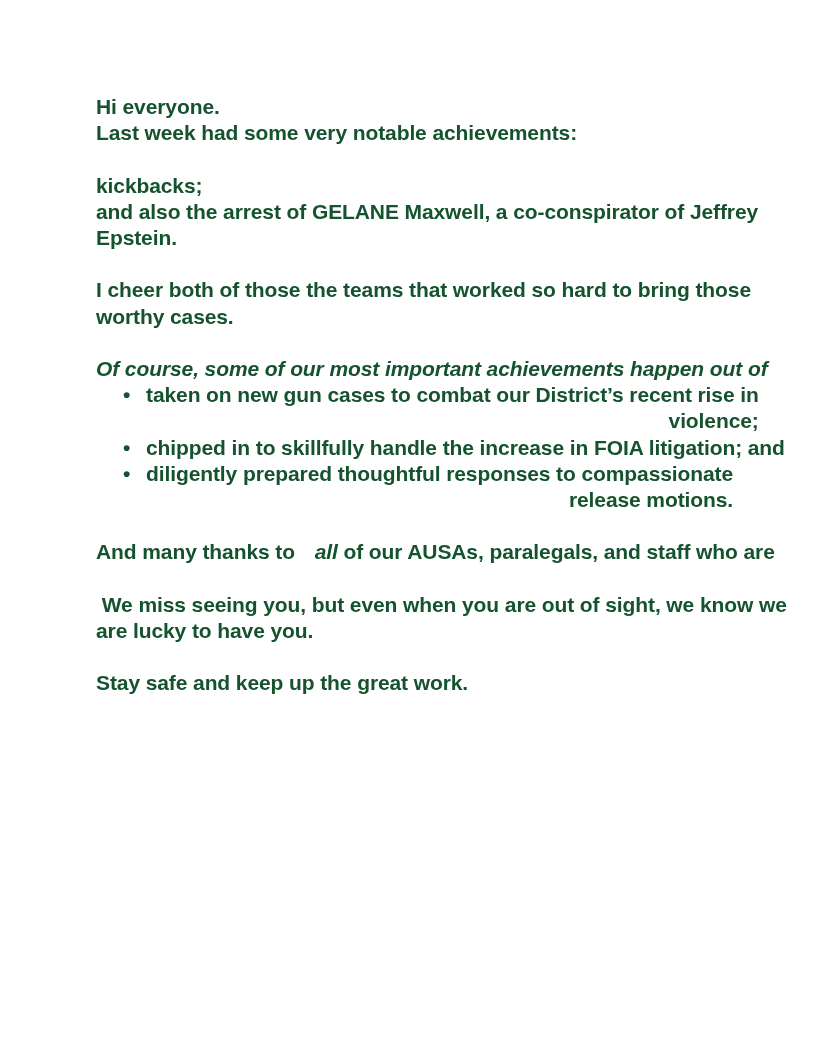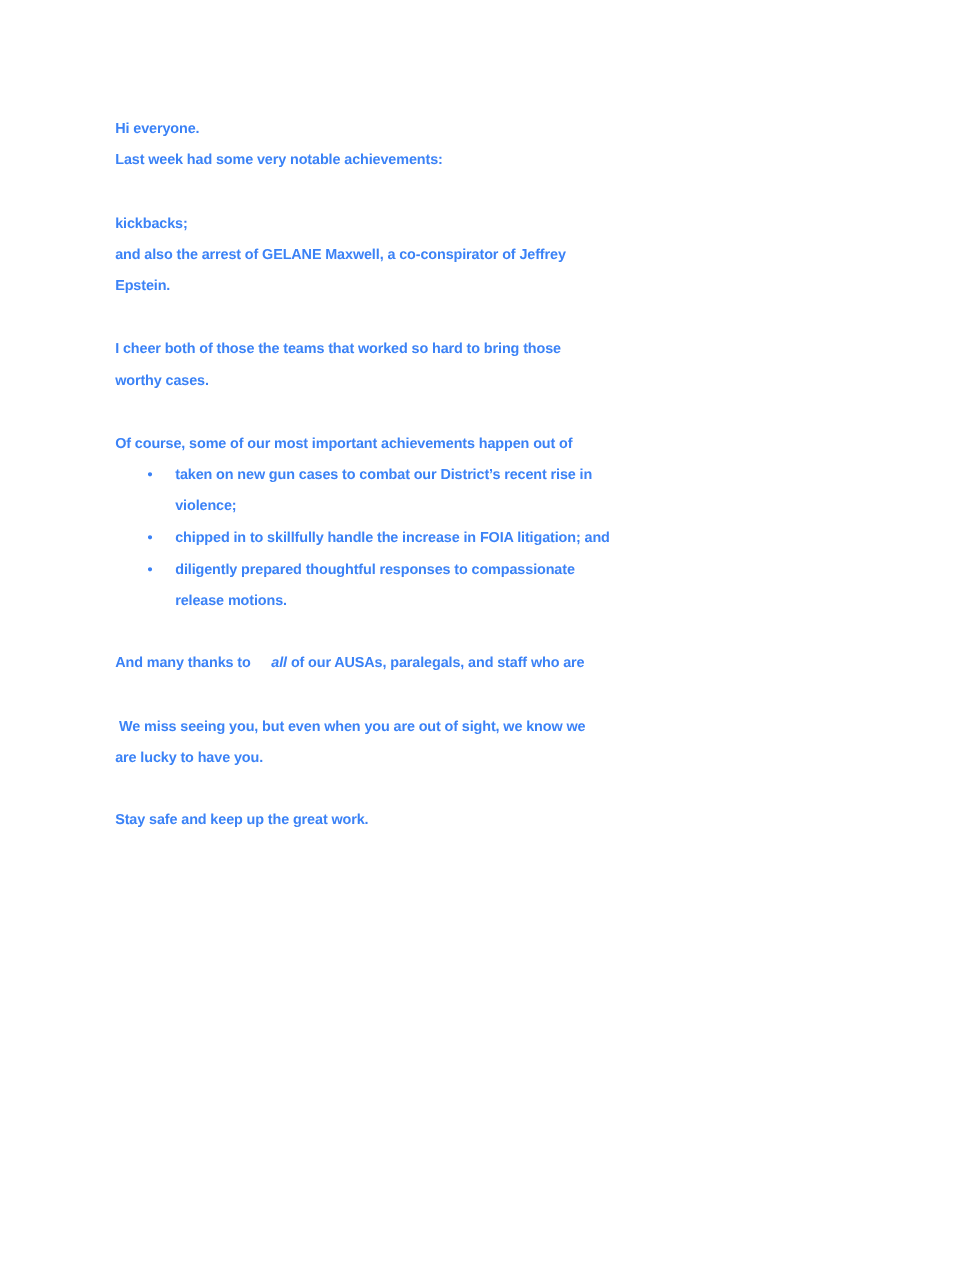--- a/index.html
+++ b/index.html
@@ -12,40 +12,40 @@
     width: 816px;
     height: 1056px;
     background: #ffffff;
     overflow: hidden;
   }
   .doc {
     position: absolute;
     top: 94px;
     left: 96px;
     right: 96px;
-    color: #3b82f6;
+    color: #14532d;
     font-family: "Liberation Sans", "DejaVu Sans", sans-serif;
     font-weight: 700;
-    font-size: 12px;
+    font-size: 21px;
     line-height: 26.2px;
     letter-spacing: -0.1px;
   }
   .para { margin: 0 0 26.2px 0; }
-  .para.no-gap { margin-bottom: 0; }
+  .para.no-gap { margin-bottom: 0; font-style: italic; }
   .line { white-space: pre; }
   .italic { font-style: italic; margin-left: 14px; }
   .bullet-list { margin: 0 0 26.2px 0; }
   .bullet-item { display: flex; align-items: flex-start; }
   .bullet-dot {
     flex: 0 0 auto;
     width: 23px;
     margin-left: 27px;
     white-space: pre;
   }
-  .bullet-text { flex: 1 1 auto; }
+  .bullet-text { flex: 1 1 auto; text-align: right; }
 </style>
 </head>
 <body>
 
 <div class="page">
   <div class="doc">
 
     <div class="para">
       <div class="line">Hi everyone.</div>
       <div class="line">Last week had some very notable achievements:</div>

